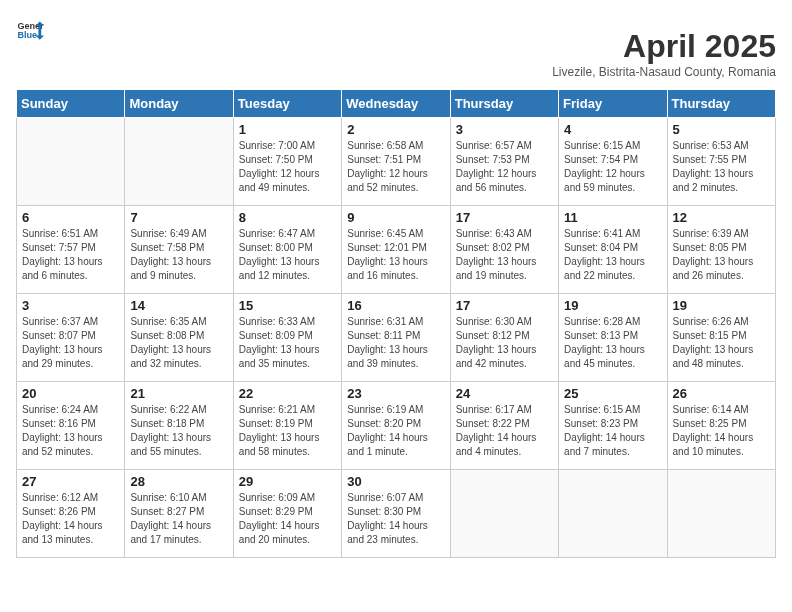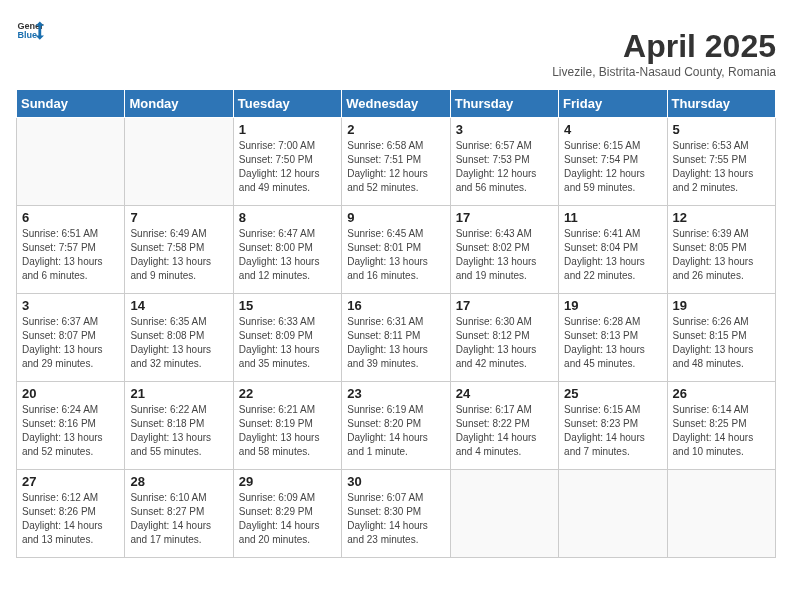--- a/index.html
+++ b/index.html
@@ -157,21 +157,21 @@
         </td>
         <td>
           <span class="day-number">8</span>
           <div class="day-info">Sunrise: 6:47 AM
 Sunset: 8:00 PM
 Daylight: 13 hours and 12 minutes.</div>
         </td>
         <td>
           <span class="day-number">9</span>
           <div class="day-info">Sunrise: 6:45 AM
-Sunset: 8:01 PM
+Sunset: 12:01 PM
 Daylight: 13 hours and 16 minutes.</div>
         </td>
         <td>
           <span class="day-number">17</span>
           <div class="day-info">Sunrise: 6:43 AM
 Sunset: 8:02 PM
 Daylight: 13 hours and 19 minutes.</div>
         </td>
         <td>
           <span class="day-number">11</span>

